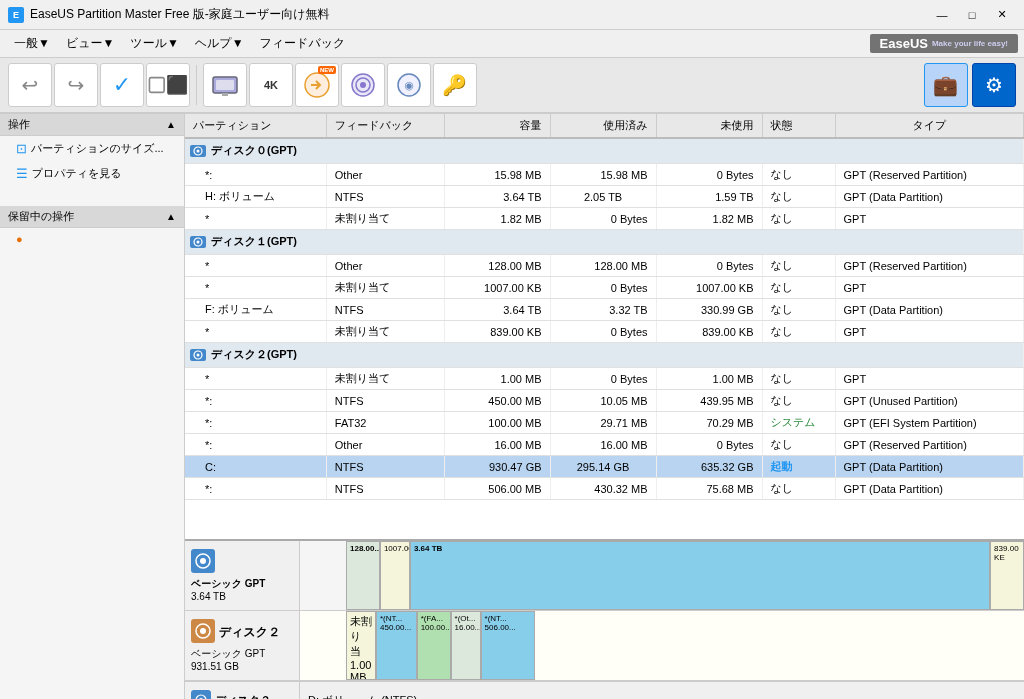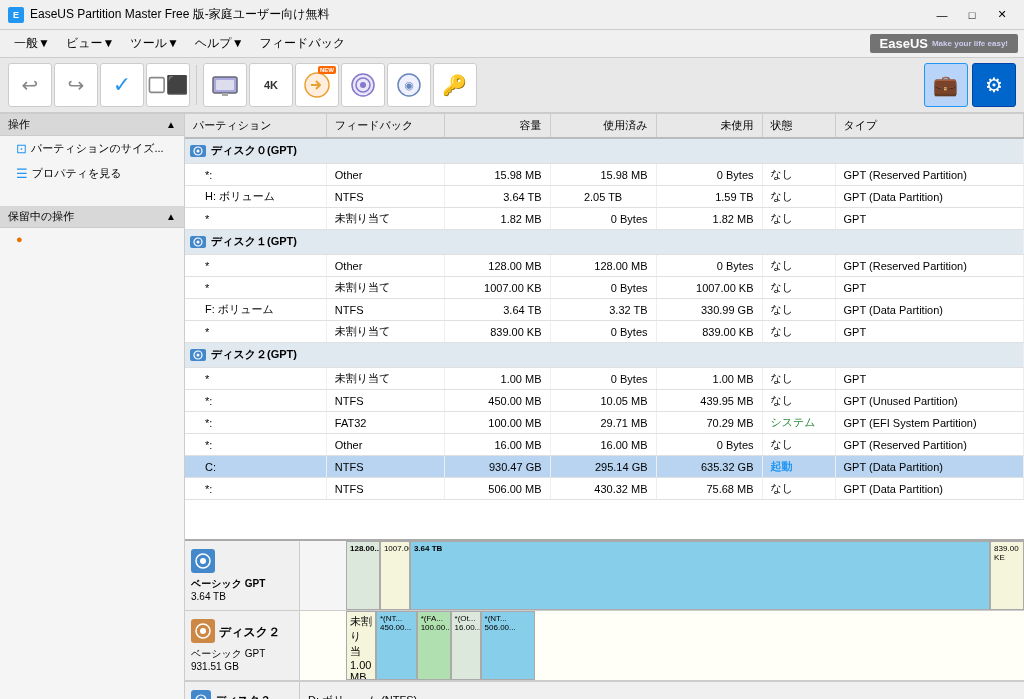--- a/index.html
+++ b/index.html
@@ -180,21 +180,21 @@
     <div id="partition-table">
       <table>
         <thead>
           <tr>
             <th style="min-width:120px;">パーティション</th>
             <th style="min-width:100px;">フィードバック</th>
             <th style="min-width:90px; text-align:right;">容量</th>
             <th style="min-width:90px; text-align:right;">使用済み</th>
             <th style="min-width:90px; text-align:right;">未使用</th>
             <th style="min-width:60px;">状態</th>
-            <th style="min-width:160px;">タイプ</th>
+            <th style="min-width:160px;text-align:center;">タイプ</th>
           </tr>
         </thead>
         <tbody id="table-body">
         <tr class="disk-header-row">
               <td colspan="7" style="padding-left: 4px;"><span><svg width="18" height="18" viewBox="0 0 18 18" style="vertical-align:middle; margin-right:4px;">
                     <rect x="1" y="3" width="16" height="12" rx="2" fill="#4488cc"></rect>
                     <circle cx="9" cy="9" r="4" fill="none" stroke="white" stroke-width="1.2"></circle>
                     <circle cx="9" cy="9" r="1.5" fill="white"></circle>
                   </svg></span><span style="font-weight: bold;">ディスク０(GPT)</span></td>
             </tr>
@@ -308,21 +308,21 @@
               <td style="text-align: right;">16.00 MB</td>
               <td style="text-align: right;">16.00 MB</td>
               <td style="text-align: right;">0 Bytes</td>
               <td>なし</td>
               <td>GPT (Reserved Partition)</td>
             </tr>
             <tr class="selected">
               <td style="padding-left: 20px;">C:</td>
               <td>NTFS</td>
               <td style="text-align: right;">930.47 GB</td>
-              <td style="text-align: right;">295.14 GB</td>
+              <td style="text-align: center;">295.14 GB</td>
               <td style="text-align: right;">635.32 GB</td>
               <td style="color: rgb(33, 150, 243); font-weight: bold;">起動</td>
               <td>GPT (Data Partition)</td>
             </tr>
             <tr>
               <td style="padding-left: 20px;">*:</td>
               <td>NTFS</td>
               <td style="text-align: right;">506.00 MB</td>
               <td style="text-align: right;">430.32 MB</td>
               <td style="text-align: right;">75.68 MB</td>

